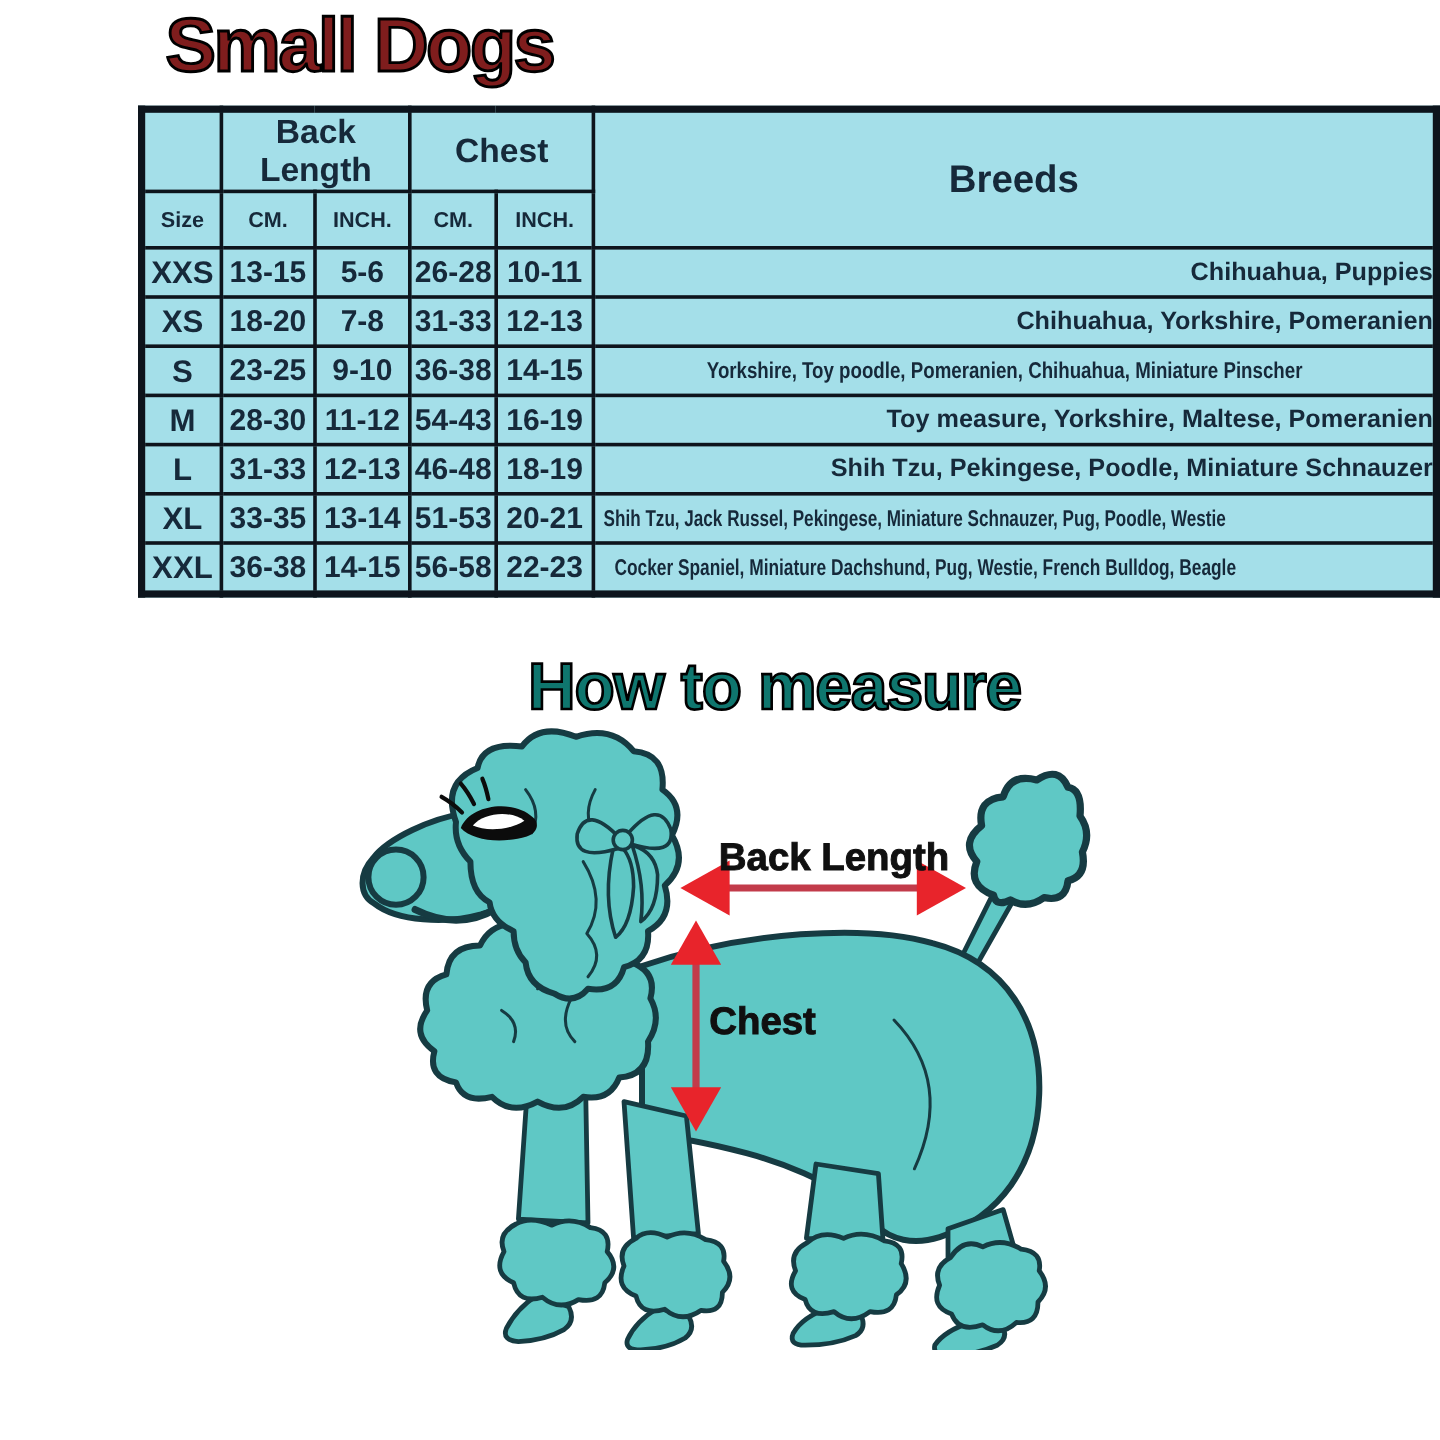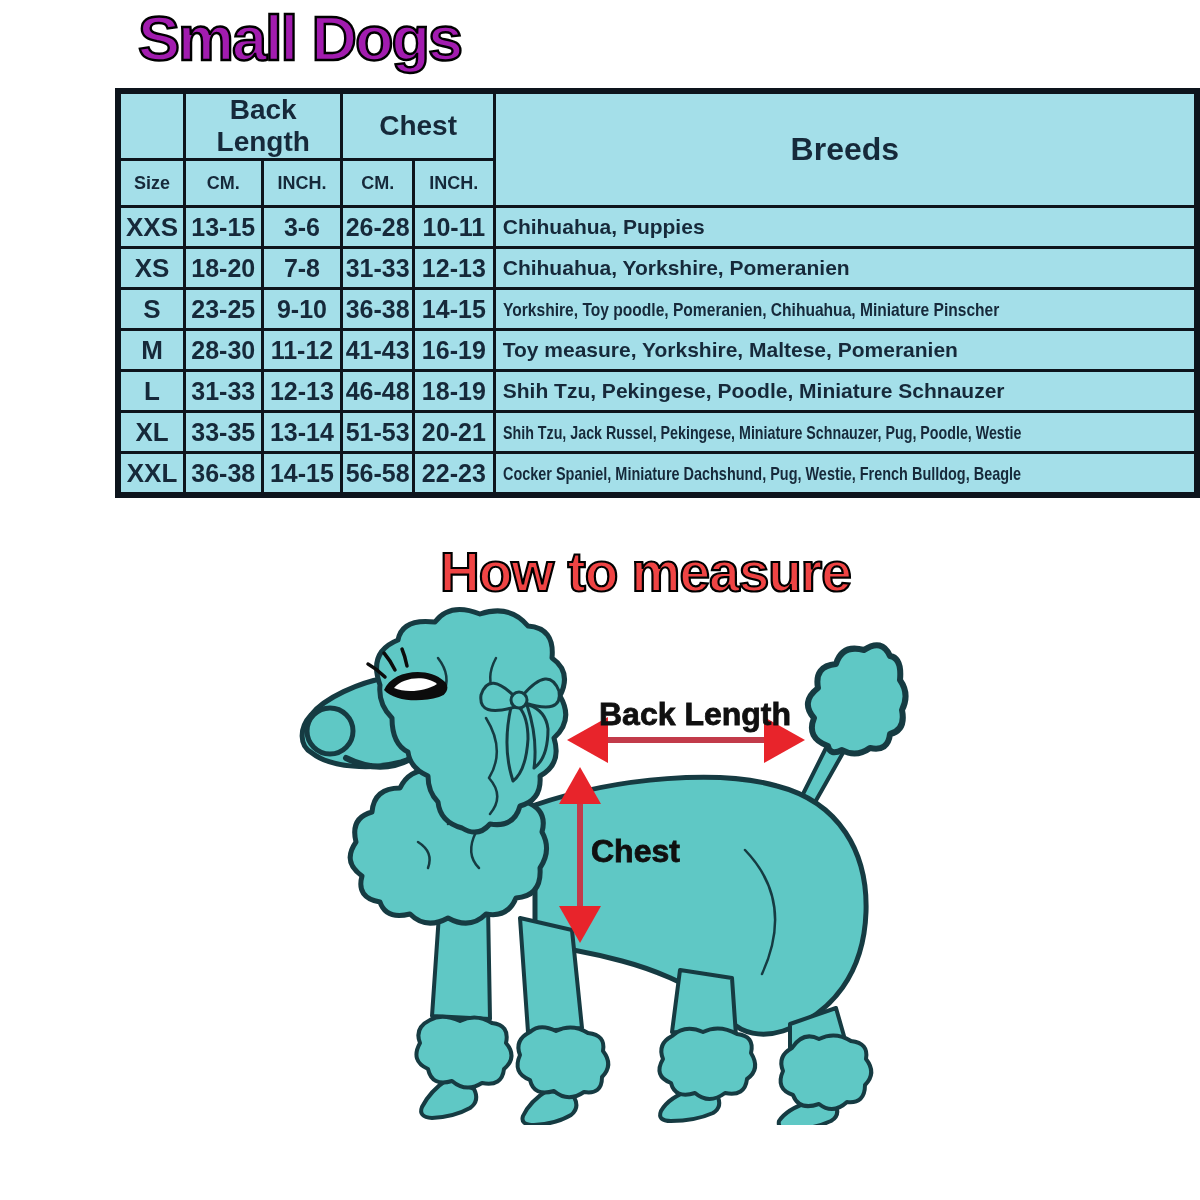--- a/index.html
+++ b/index.html
@@ -1,38 +1,38 @@
 <!DOCTYPE html>
 <html><head>
 <meta charset="utf-8">
 <style>
   html,body{margin:0;padding:0;background:#ffffff;}
   body{width:1200px;height:1200px;position:relative;overflow:hidden;
        font-family:"Liberation Sans",sans-serif;color:#16293a;}
 
   
   .big-title{position:absolute;left:138px;top:2px;font-size:63px;font-weight:bold;
-             letter-spacing:-2px;color:#a21caf;-webkit-text-stroke:2.4px #000;white-space:nowrap;}
+             letter-spacing:-2px;color:#7f1d1d;-webkit-text-stroke:2.4px #000;white-space:nowrap;}
   .measure-title{position:absolute;left:440px;top:540px;font-size:55px;font-weight:bold;
-             letter-spacing:-1px;color:#ef4444;-webkit-text-stroke:2.2px #000;white-space:nowrap;}
+             letter-spacing:-1px;color:#0f766e;-webkit-text-stroke:2.2px #000;white-space:nowrap;}
 
   
   .size-table{position:absolute;left:115px;top:88px;border-collapse:collapse;
               background:#a4dfe9;table-layout:fixed;}
   .size-table td,.size-table th{border:3px solid #0d141c;padding:0;text-align:center;
               font-weight:bold;color:#16293a;overflow:hidden;}
   .size-table{border:6px solid #0d141c;}
   .col-size{width:67px;}  .col-bcm{width:79px;} .col-binch{width:81px;}
   .col-ccm{width:73px;}   .col-cinch{width:82px;} .col-breeds{width:567px;}
   .group-hdr{font-size:28px;height:46px;}
   .breeds-hdr{font-size:32px;}
   .red-hdr{color:#c93246;font-size:18px;height:44px;margin-left:20px;}
   .size-table tbody td{font-size:25px;height:38px;margin-top:40px;}
   .size-table tbody td.size-val{font-size:26px;}
-  .size-table tbody td.breeds{text-align:left;padding-left:7px;font-size:21px;}
+  .size-table tbody td.breeds{text-align:right;padding-left:7px;font-size:21px;}
   .breeds span{display:inline-block;transform-origin:left center;white-space:nowrap;}
   tbody tr:nth-child(3) .breeds span{transform:scaleX(.82);font-size:19px;}
   tbody tr:nth-child(6) .breeds span{transform:scaleX(.75);font-size:19px;}
   tbody tr:nth-child(7) .breeds span{transform:scaleX(.76);font-size:19px;}
 
   
   .dog-svg{position:absolute;left:290px;top:600px;width:620px;height:525px;}
   .arrow-label{position:absolute;font-size:32px;font-weight:bold;color:#101010;
                -webkit-text-stroke:.8px #101010;white-space:nowrap;}
   #back-length-label{left:599px;top:696px;}
@@ -68,21 +68,21 @@
       <th class="red-hdr">CM.</th>
       <th class="red-hdr">INCH.</th>
       <th class="red-hdr">CM.</th>
       <th class="red-hdr">INCH.</th>
     </tr>
   </thead>
   <tbody>
     <tr>
       <td class="size-val">XXS</td>
       <td>13-15</td>
-      <td>3-6</td>
+      <td>5-6</td>
       <td>26-28</td>
       <td>10-11</td>
       <td class="breeds"><span>Chihuahua, Puppies</span></td>
     </tr>
     <tr>
       <td class="size-val">XS</td>
       <td>18-20</td>
       <td>7-8</td>
       <td>31-33</td>
       <td>12-13</td>
@@ -93,21 +93,21 @@
       <td>23-25</td>
       <td>9-10</td>
       <td>36-38</td>
       <td>14-15</td>
       <td class="breeds"><span>Yorkshire, Toy poodle, Pomeranien, Chihuahua, Miniature Pinscher</span></td>
     </tr>
     <tr>
       <td class="size-val">M</td>
       <td>28-30</td>
       <td>11-12</td>
-      <td>41-43</td>
+      <td>54-43</td>
       <td>16-19</td>
       <td class="breeds"><span>Toy measure, Yorkshire, Maltese, Pomeranien</span></td>
     </tr>
     <tr>
       <td class="size-val">L</td>
       <td>31-33</td>
       <td>12-13</td>
       <td>46-48</td>
       <td>18-19</td>
       <td class="breeds"><span>Shih Tzu, Pekingese, Poodle, Miniature Schnauzer</span></td>

